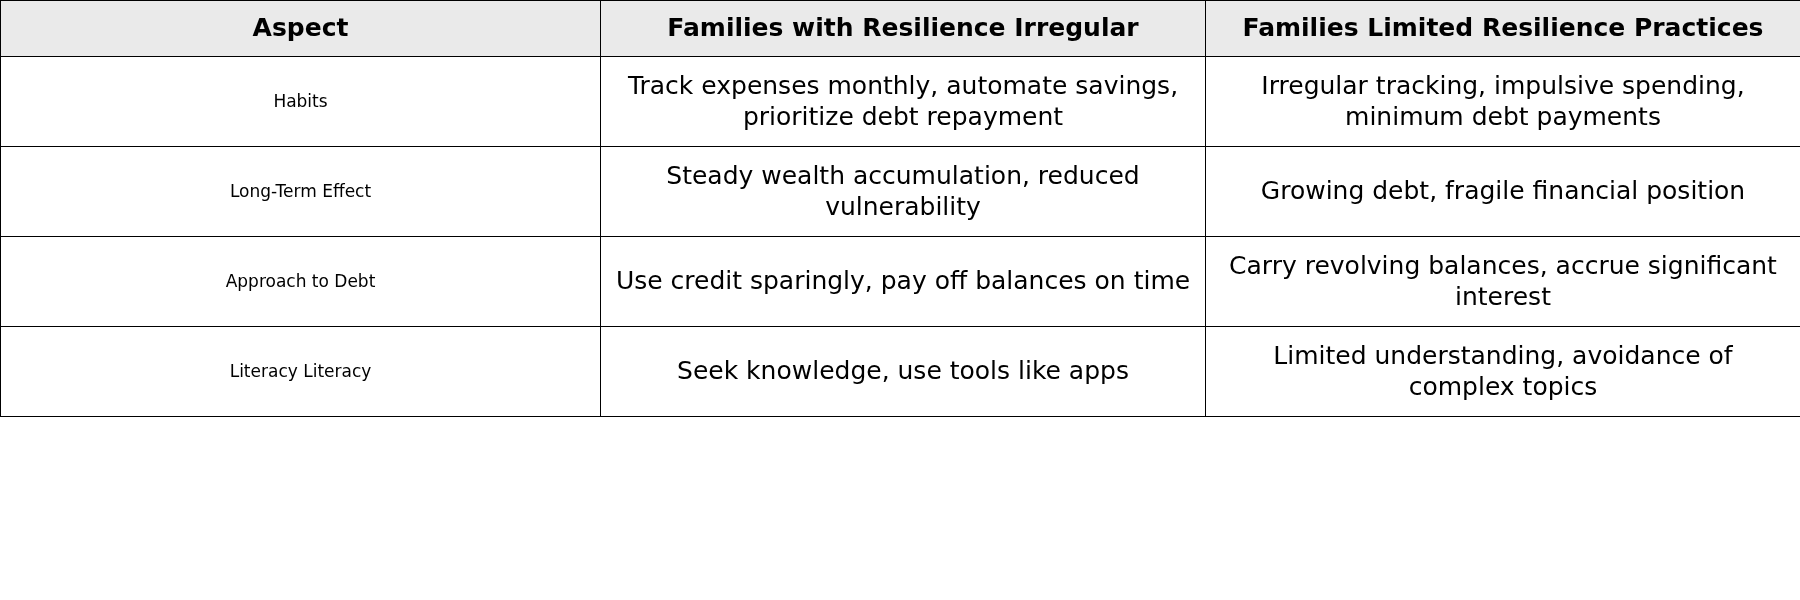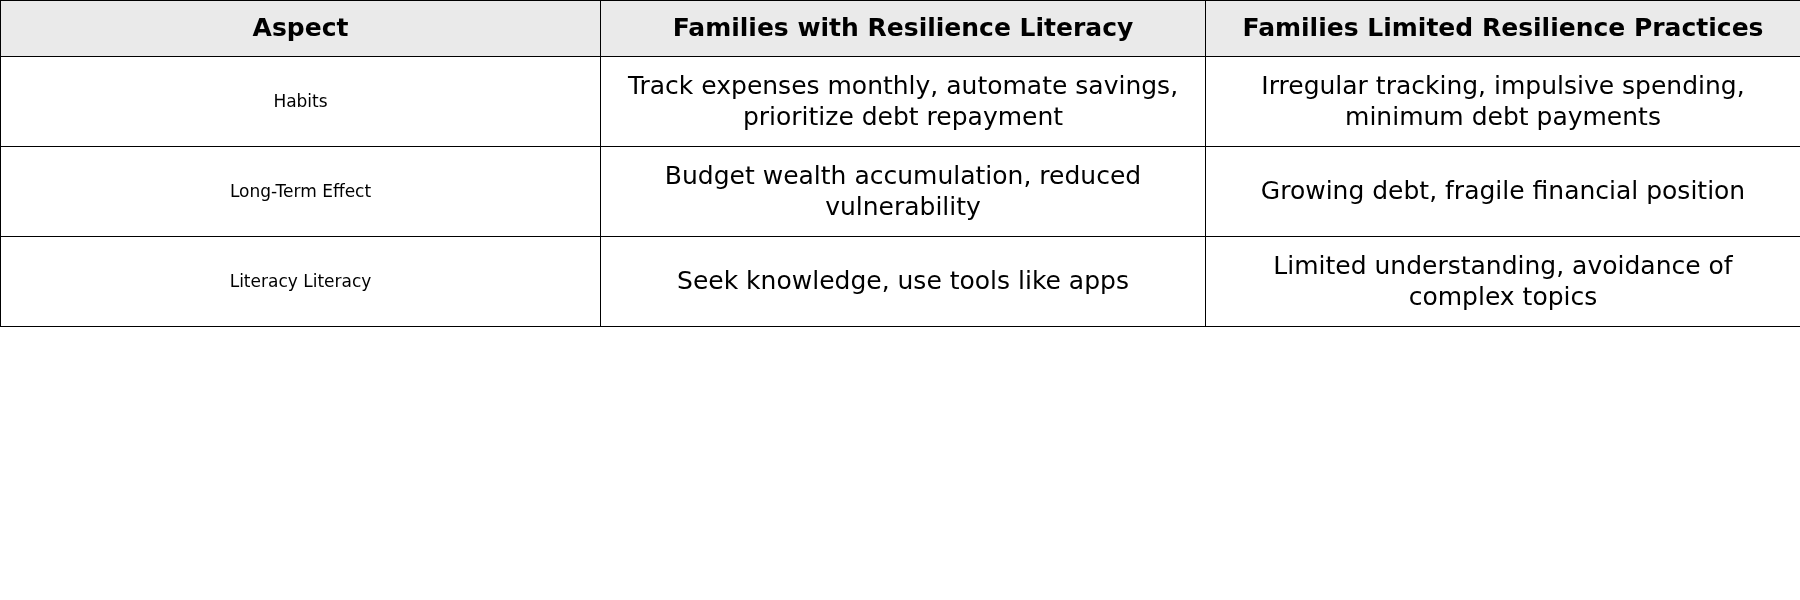--- a/index.html
+++ b/index.html
@@ -60,34 +60,39 @@
 <div class="table-wrap">
   <table class="comparison">
     <colgroup>
       <col class="c0">
       <col class="c1">
       <col class="c2">
     </colgroup>
     <thead>
       <tr>
         <th>Aspect</th>
-        <th>Families with Resilience Literacy</th>
+        <th>Families with Resilience Irregular</th>
         <th>Families Limited Resilience Practices</th>
       </tr>
     </thead>
     <tbody>
       <tr>
         <td class="aspect">Habits</td>
         <td>Track expenses monthly, automate savings, prioritize debt repayment</td>
         <td>Irregular tracking, impulsive spending, minimum debt payments</td>
       </tr>
       <tr>
         <td class="aspect">Long-Term Effect</td>
-        <td>Budget wealth accumulation, reduced vulnerability</td>
+        <td>Steady wealth accumulation, reduced vulnerability</td>
         <td>Growing debt, fragile financial position</td>
+      </tr>
+      <tr>
+        <td class="aspect">Approach to Debt</td>
+        <td>Use credit sparingly, pay off balances on time</td>
+        <td>Carry revolving balances, accrue significant interest</td>
       </tr>
       <tr>
         <td class="aspect">Literacy Literacy</td>
         <td>Seek knowledge, use tools like apps</td>
         <td>Limited understanding, avoidance of complex topics</td>
       </tr>
     </tbody>
   </table>
 </div>
 

